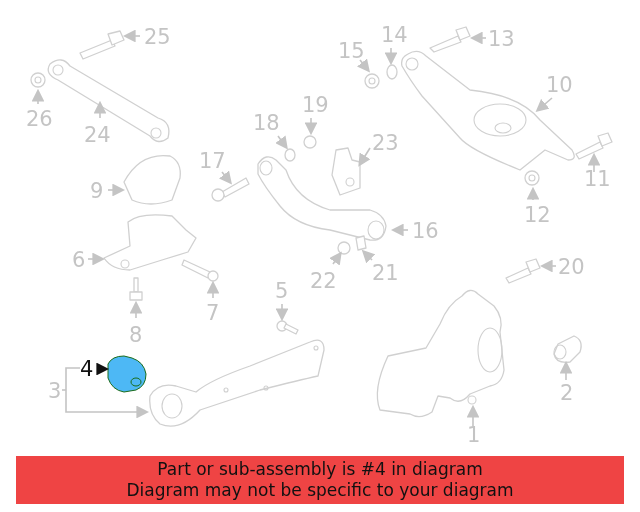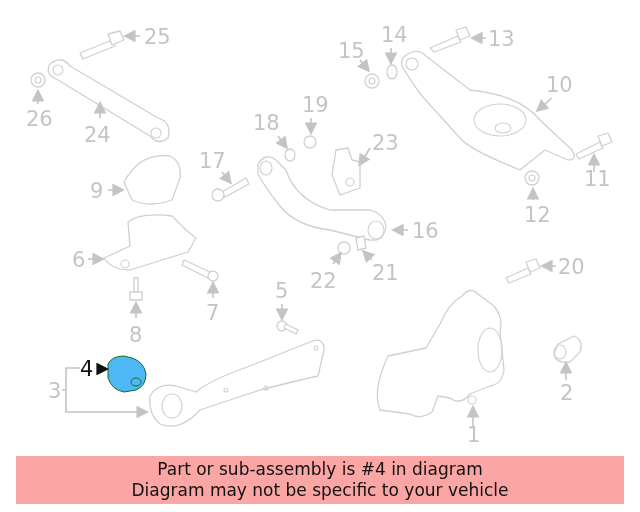--- a/index.html
+++ b/index.html
@@ -4,21 +4,21 @@
 <style>
   html,body{margin:0;padding:0;background:#fff;}
   body{width:640px;height:512px;position:relative;overflow:hidden;font-family:"DejaVu Sans",sans-serif;}
   #diagram{position:absolute;left:0;top:0;width:640px;height:456px;}
   .lbl{font-family:"DejaVu Sans",sans-serif;font-size:21px;fill:#c4c4c4;}
   .lbl.active{fill:#111;}
   .part{fill:#fff;stroke:#d0d0d0;stroke-width:1.3;stroke-linejoin:round;}
   .thin{fill:none;stroke:#d0d0d0;stroke-width:1.1;}
   .arr{stroke:#c4c4c4;stroke-width:1.6;fill:none;}
   .hl{fill:#4db8f5;stroke:#1a6b1a;stroke-width:1;}
-  #banner{position:absolute;left:16px;top:456px;width:608px;height:48px;background:#fca5a5;
+  #banner{position:absolute;left:16px;top:456px;width:608px;height:48px;background:#ef4444;
     display:flex;flex-direction:column;align-items:center;justify-content:center;}
   #banner div{font-family:"DejaVu Sans",sans-serif;font-size:17px;line-height:21px;color:#111;}
 </style>
 </head>
 <body>
 
 <svg id="diagram" viewBox="0 0 640 456" xmlns="http://www.w3.org/2000/svg">
   <defs>
     <marker id="ah" markerWidth="8" markerHeight="8" refX="6" refY="4" orient="auto">
       <path d="M0,0 L8,4 L0,8 Z" fill="#c4c4c4"></path>
@@ -208,14 +208,14 @@
   <text class="lbl" x="275" y="298">5</text>
   <text class="lbl" x="558" y="274">20</text>
   <text class="lbl" x="560" y="400">2</text>
   <text class="lbl" x="467" y="442">1</text>
   <text class="lbl" x="48" y="398">3</text>
   <text class="lbl active" x="80" y="376">4</text>
 </svg>
 
 <div id="banner">
   <div>Part or sub-assembly is #4 in diagram</div>
-  <div>Diagram may not be specific to your vehicle</div>
+  <div>Diagram may not be specific to your diagram</div>
 </div>
 
 </body></html>

